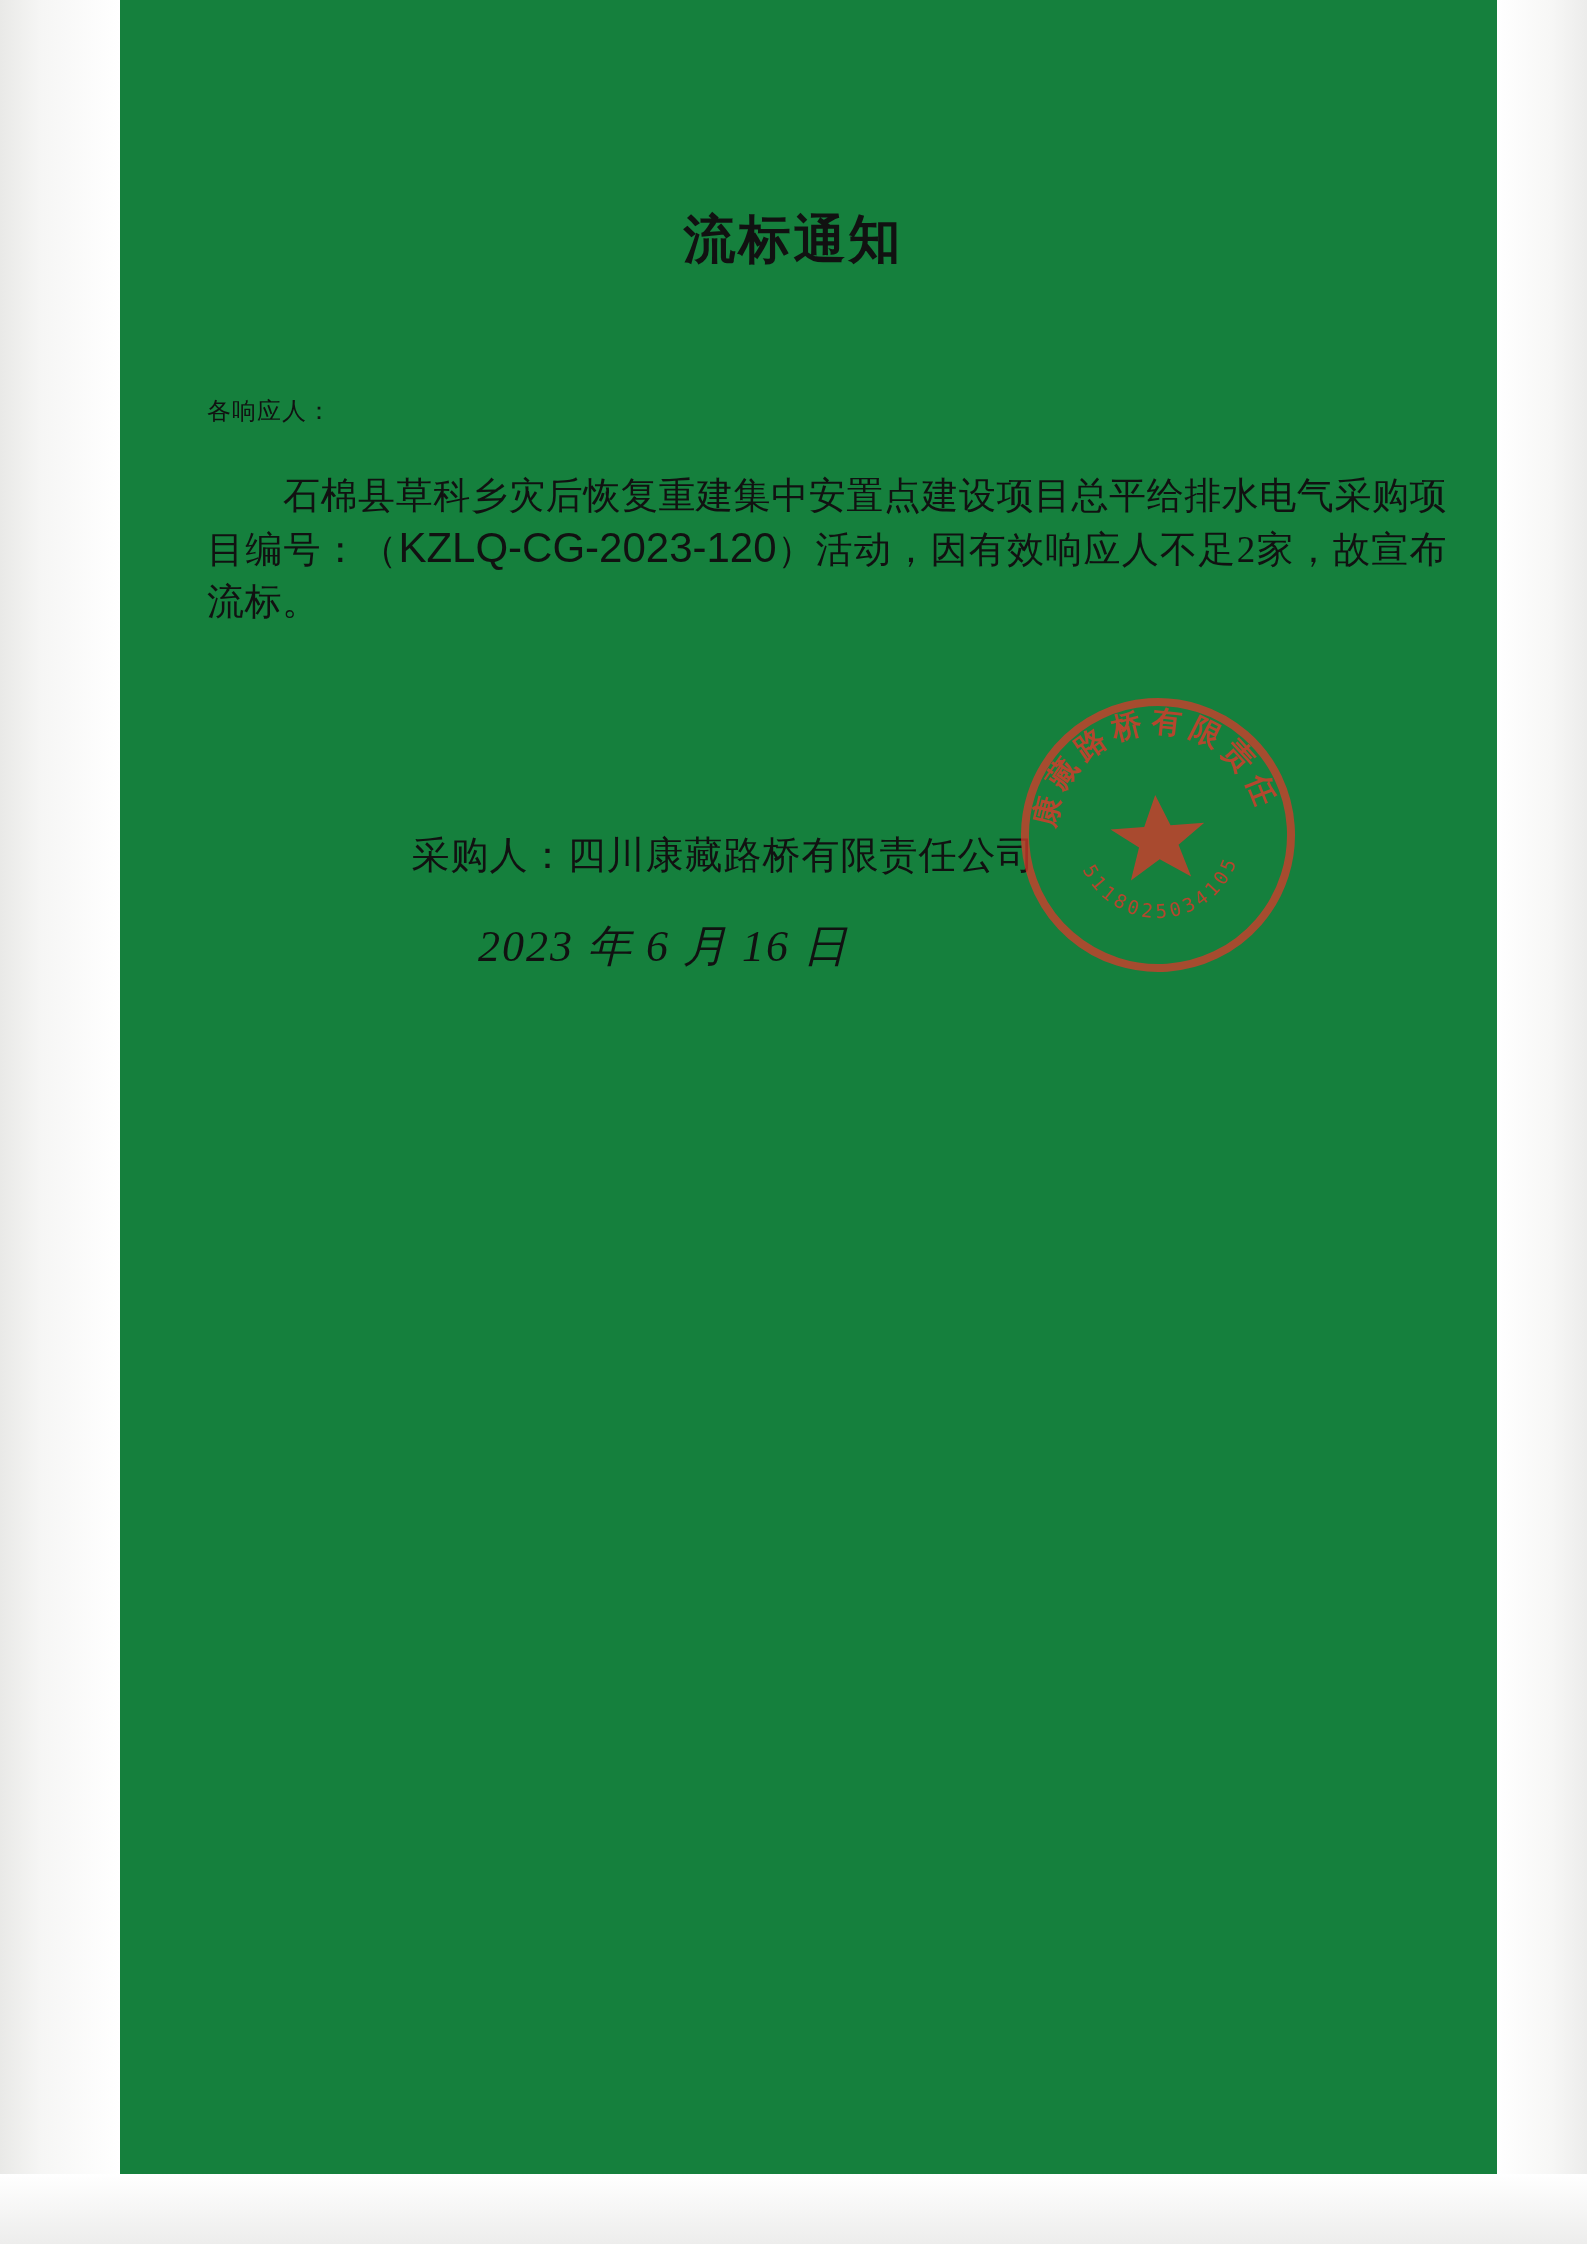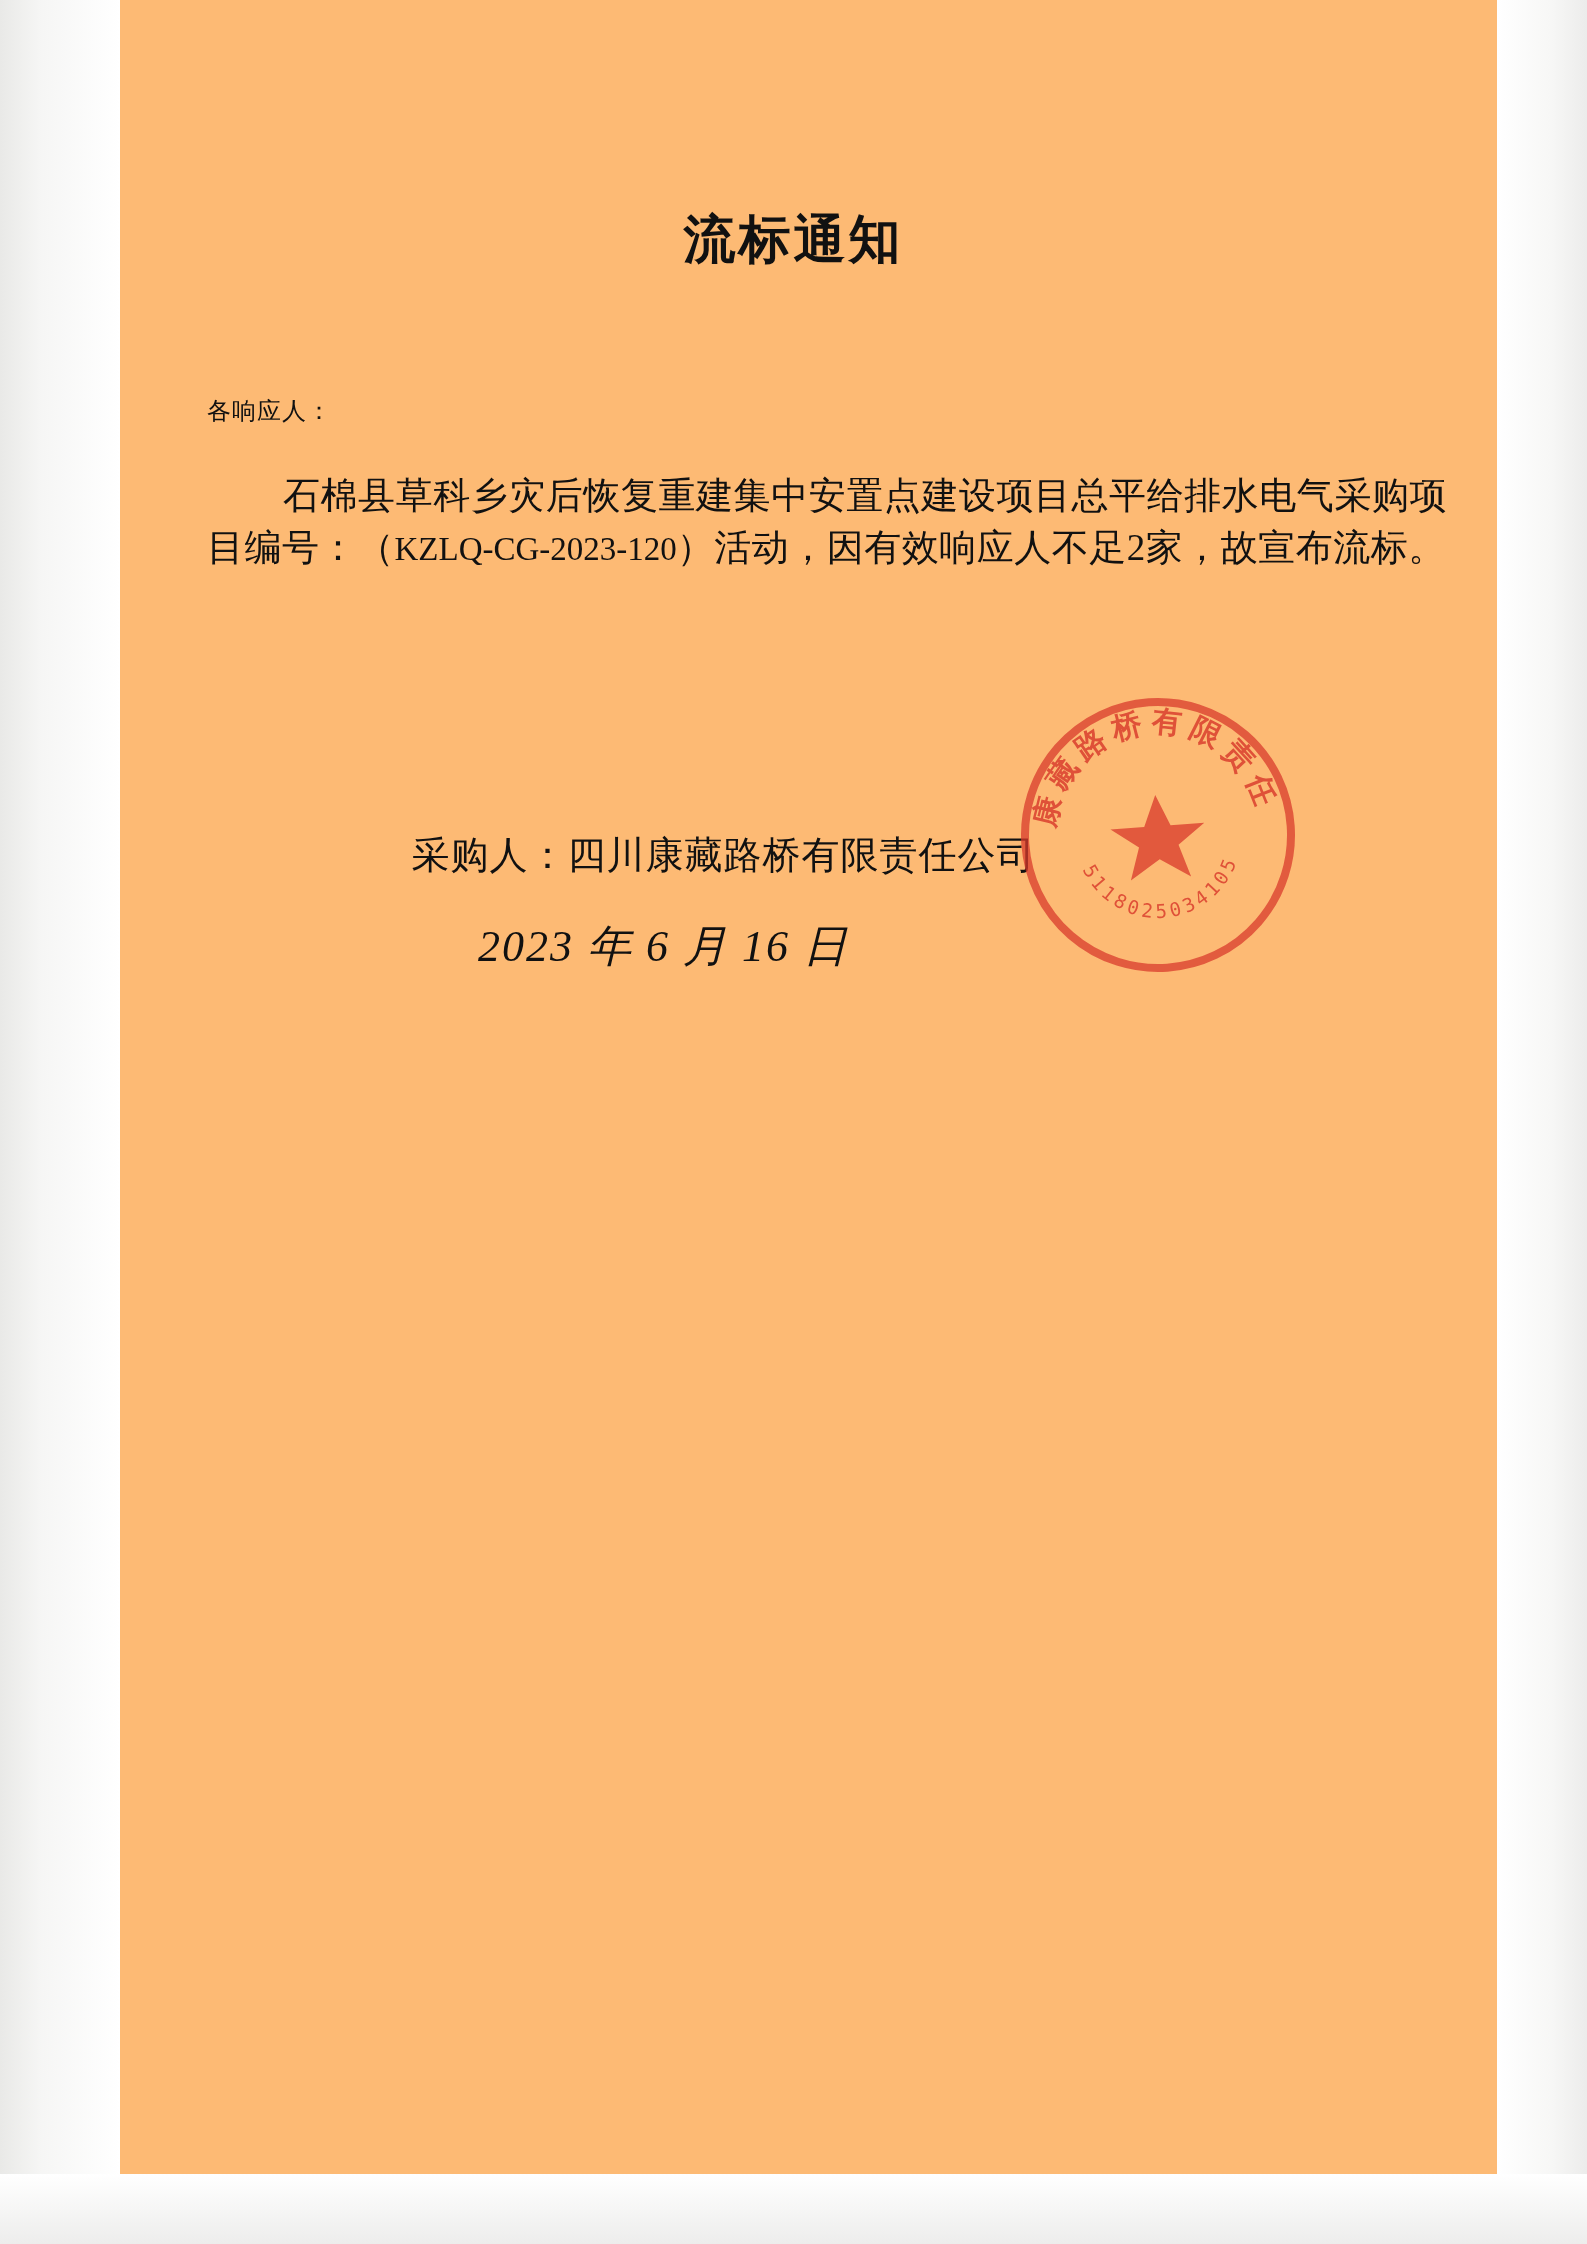--- a/index.html
+++ b/index.html
@@ -7,21 +7,21 @@
     padding: 0;
     background: #ffffff;
   }
   body {
     font-family: "Liberation Serif", serif;
   }
   .page {
     position: relative;
     width: 1587px;
     height: 2244px;
-    background: #fdba74;
+    background: #15803d;
     overflow: hidden;
   }
   
   .scan-edge-left {
     position: absolute;
     left: 0; top: 0;
     width: 120px; height: 2244px;
     background: linear-gradient(to right, #e9e9e7 0%, #f6f6f5 35%, #ffffff 100%);
     pointer-events: none;
   }
@@ -71,22 +71,22 @@
     line-height: 52px;
     color: #111111;
     text-align: justify;
     letter-spacing: 0.5px;
   }
   .body-block .indent {
     text-indent: 76px;
     display: block;
   }
   .code {
-    font-family: Liberation Serif, serif;
-    font-size: 33px;
+    font-family: Liberation Sans, sans-serif;
+    font-size: 42px;
     letter-spacing: 0px;
     margin-top: 28px;
   }
 
   .sign-block {
     position: absolute;
     left: 0;
     top: 830px;
     width: 1447px;
     text-align: center;

